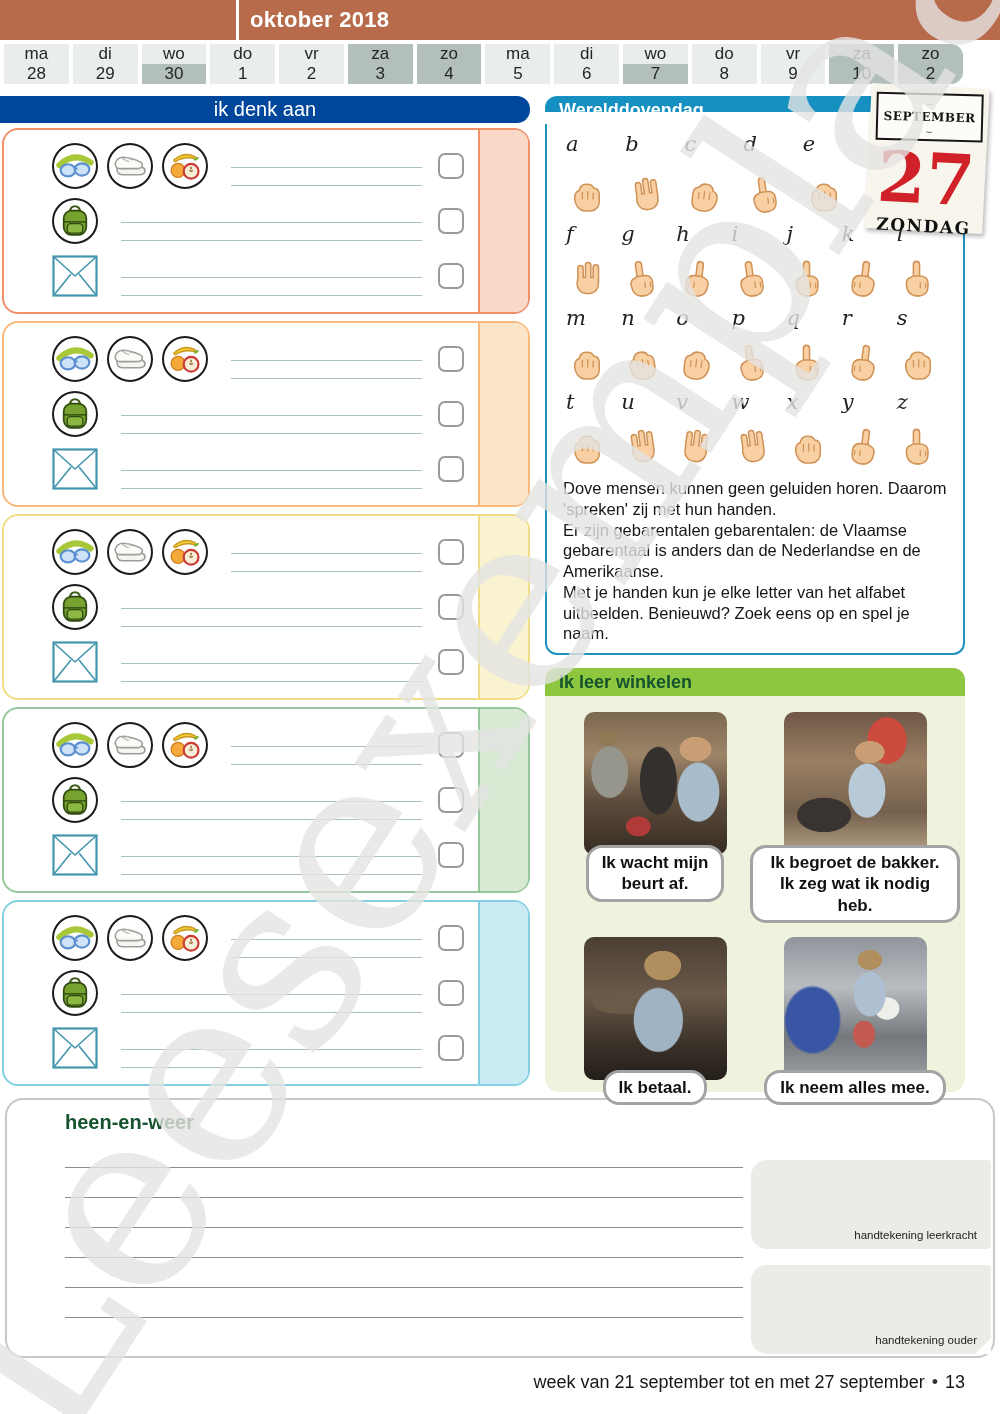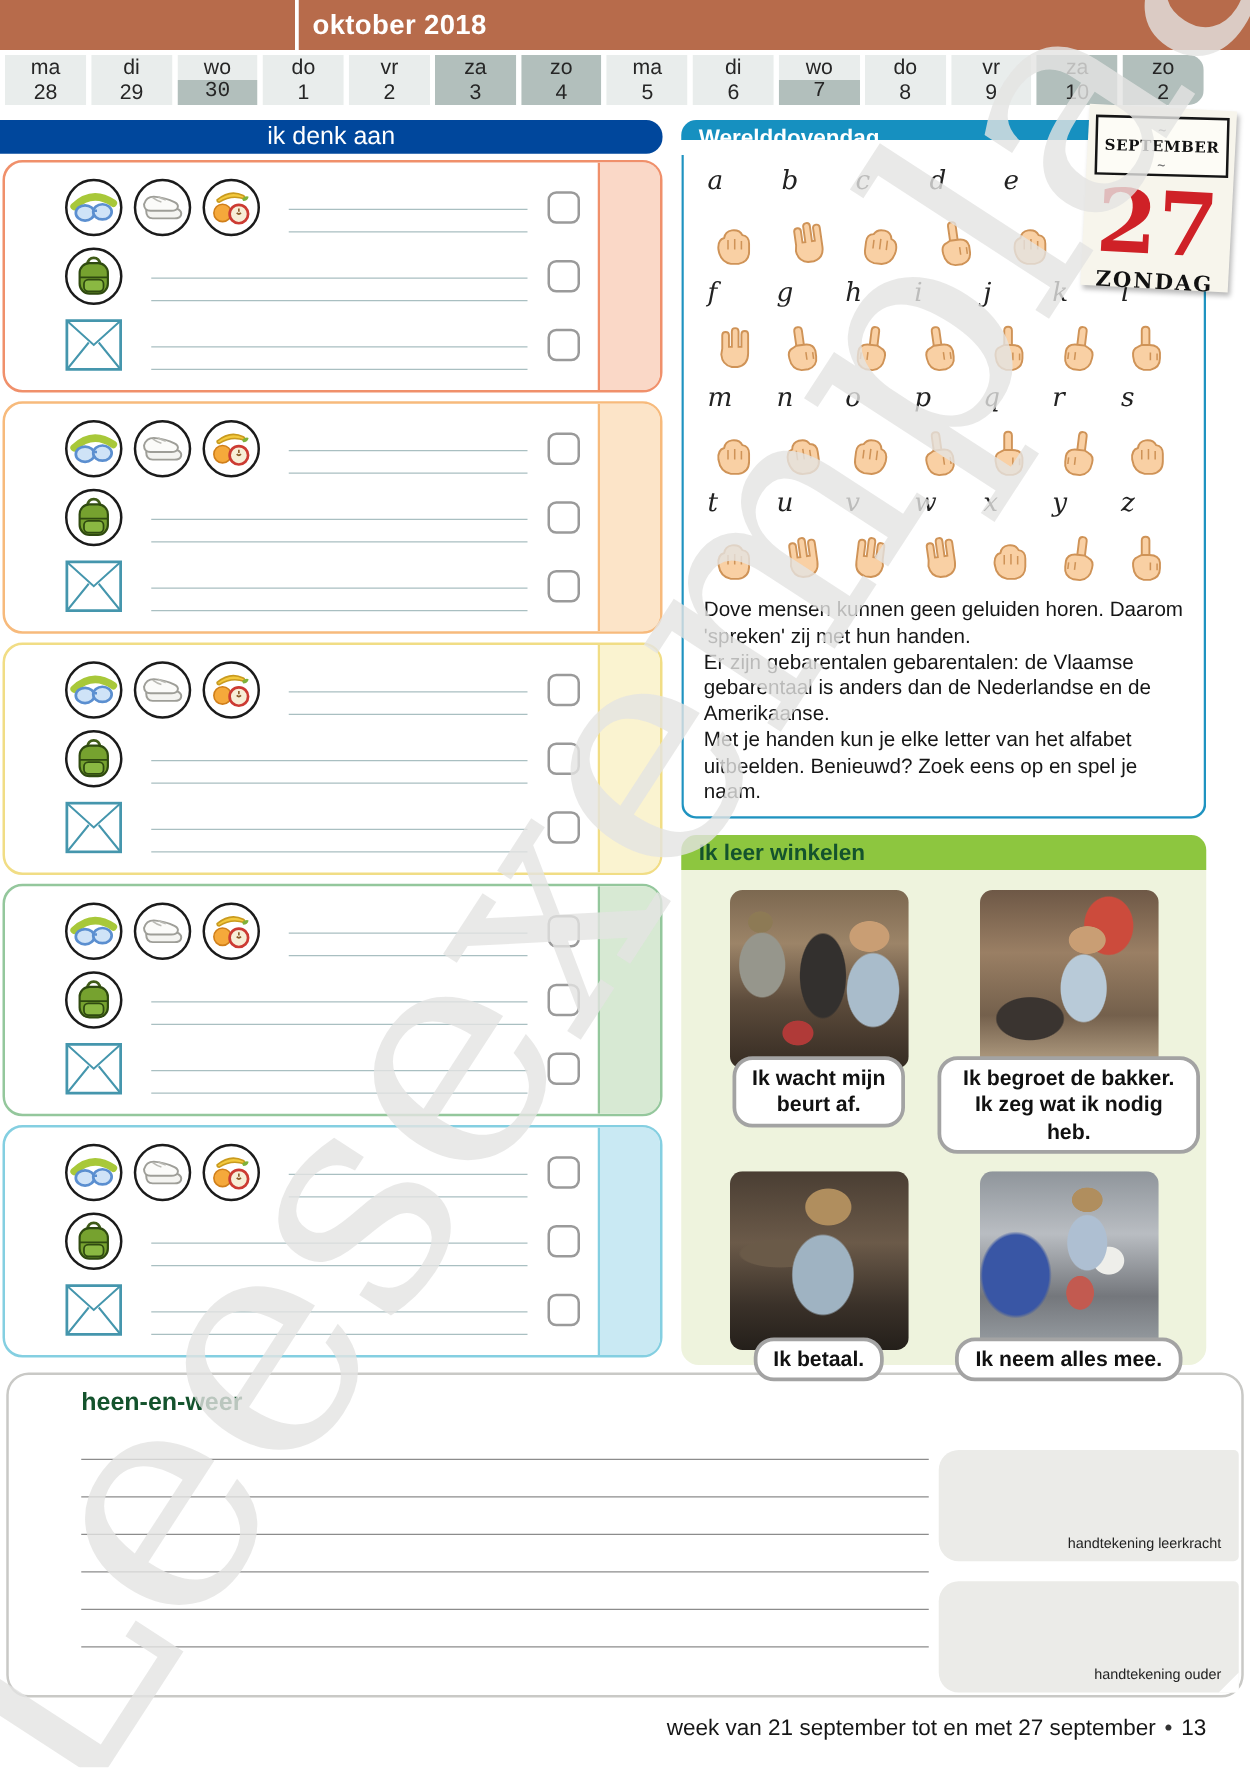--- a/index.html
+++ b/index.html
@@ -12,21 +12,21 @@
   
   .topbar { position:absolute; left:0; top:0; width:1000px; height:40px; background:#b76b4b; }
   .month-divider { position:absolute; left:236px; top:0; width:3px; height:40px; background:#fff; }
   .month-title { position:absolute; left:250px; top:7px; color:#fff; font-size:22px; font-weight:bold; letter-spacing:0.3px; }
   
   .daystrip { position:absolute; left:4px; top:44px; width:959px; height:40px; display:flex; gap:4px; }
   .dcell { flex:1; display:flex; flex-direction:column; text-align:center; font-size:17px; color:#262626; overflow:hidden; }
   .dcell > div { flex:1; line-height:20px; background:#e9edec; }
   .dcell:last-of-type { border-radius:0 12px 12px 0; }
   .dcell[data-hl="full"] > div { background:#b2bfbc; }
-  .dcell[data-hl="date"] .dat { background:#b2bfbc;font-family:Liberation Mono, monospace; }
+  .dcell[data-hl="date"] .dat { background:#b2bfbc; }
   
   .lhead { position:absolute; left:0; top:96px; width:530px; height:27px; background:#00479c;
     border-radius:0 13px 13px 0; color:#fff; font-size:20px; display:flex; align-items:center; justify-content:center; }
   .blocks { position:absolute; left:2px; top:128px; width:528px; }
   .block { position:relative; height:186px; margin-bottom:7px; border:2.5px solid var(--bc);
     border-radius:16px; background:#fff; padding:10px 64px 0 48px; }
   .tab { position:absolute; top:0; right:0; bottom:0; width:50px; background:var(--fill);
     border-left:2.5px solid var(--bc); border-radius:0 13px 13px 0; }
   .brow { display:flex; align-items:center; height:52px; margin-bottom:3px; }
   .circ { width:46px; height:46px; border:2px solid #1b1b1b; border-radius:50%; background:#fff;

